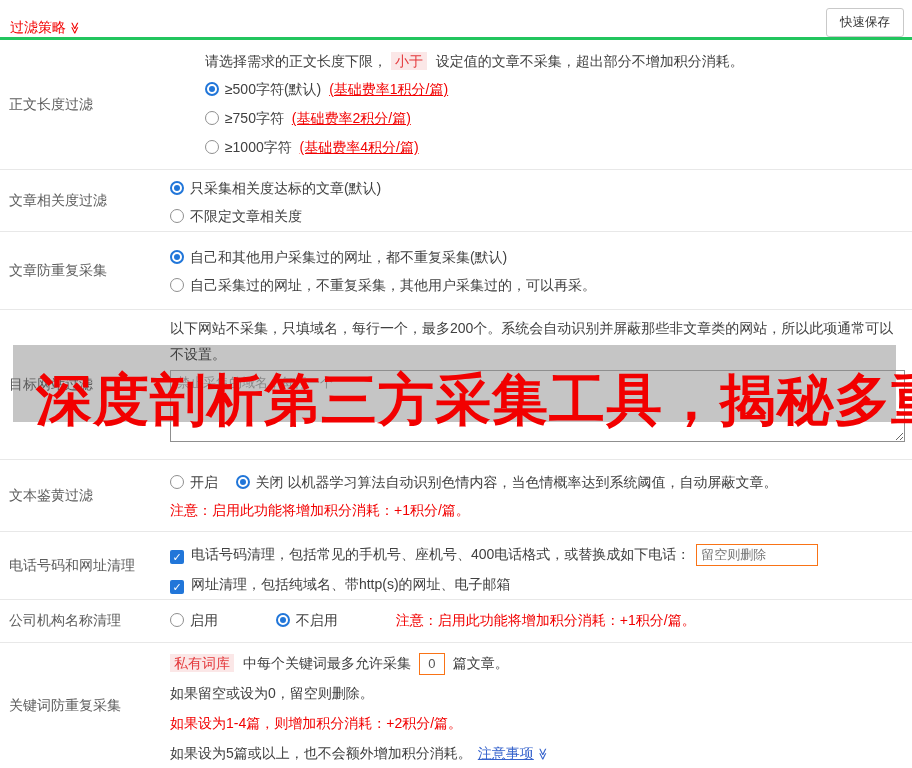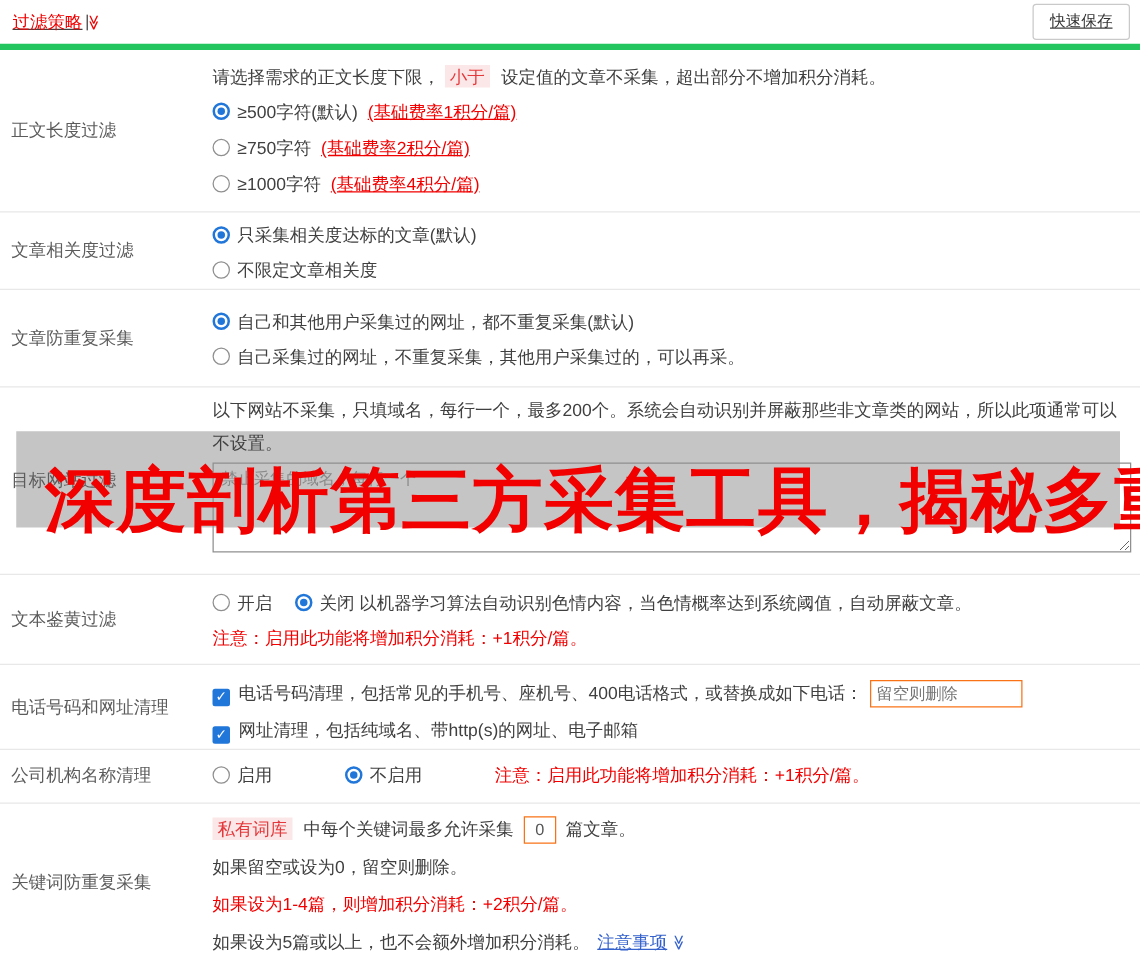--- a/index.html
+++ b/index.html
@@ -1,21 +1,21 @@
 <!DOCTYPE html>
 <html><head>
 <meta charset="utf-8">
 <style>
   * { margin:0; padding:0; box-sizing:border-box; }
   html,body { background:#fff; }
   body { font-family:"Liberation Sans","DejaVu Sans",sans-serif; font-size:14px; color:#404040; }
   .page { position:relative; width:912px; height:768px; background:#fff; overflow:hidden; }
 
   
-  .header { position:relative; z-index:2; height:40px; display:flex; align-items:center; justify-content:space-between; border-bottom:5px solid #22c55e; padding:0 8px 0 10px;text-decoration:underline; }
+  .header { position:relative; z-index:2; height:40px; display:flex; align-items:flex-end; justify-content:space-between; border-bottom:3px solid #22c55e; padding:0 8px 0 10px; }
   .title-wrap { display:flex; align-items:center; color:#f20000; font-size:14px; }
   .chev-down { display:inline-block; transform:rotate(90deg); font-size:12px; line-height:1; margin-left:3px; }
   .save-btn { font-family:inherit; font-size:12.5px; color:#333; background:#fff; border:1px solid #c9c9c9; border-radius:3px; padding:5px 13px; cursor:pointer; }
 
   
   .row { position:relative; z-index:1; display:flex; border-bottom:1px solid #e8e8e8; }
   .label-cell { width:170px; flex:0 0 170px; display:flex; align-items:center; padding-left:9px; color:#5c5c5c; }
   .content-cell { flex:1; padding-right:7px; }
   .line { line-height:28px; }
 
@@ -28,21 +28,21 @@
   .fee { color:#f20000; text-decoration:underline; margin-left:4px; }
   .note { color:#f20000; }
   .pill { background:#fbe7e7; color:#e4393c; padding:1px 4px; margin-right:5px; }
   .text-input { font-family:inherit; font-size:13px; color:#555; border:1px solid #f97316; height:22px; padding:0 4px; }
   .phone-input { width:122px; margin-left:2px; }
   .count-input { width:26px; text-align:center; margin:0 4px; }
   .blue-link { color:#3562cc; text-decoration:underline; cursor:pointer; margin-left:6px; }
   .blue-link .chev-down { text-decoration:none; }
 
   
-  .r1 { height:130px; } .r1 .content-cell { padding-top:7px; }
+  .r1 { height:130px; } .r1 .content-cell { padding-top:7px;margin-left:35px; }
   .r1 .opt-line { line-height:29px; }
   .r2 { height:62px; } .r2 .content-cell { padding-top:4px; }
   .r3 { height:78px; } .r3 .content-cell { padding-top:11px; }
   .r4 { height:150px; } .r4 .content-cell { padding-top:5px; }
   .r4 .line { line-height:26px; }
   .site-textarea { display:block; width:100%; height:72px; margin-top:3px; border:1px solid #8f8f8f; background:transparent; resize:both; font-family:Liberation Serif, serif; font-size:13px; color:#555; padding:3px 6px; }
   .site-textarea::placeholder { color:#8a8a8a; }
   .r5 { height:72px; } .r5 .content-cell { padding-top:8px; }
   .r5 .gap { display:inline-block; width:10px; }
   .r6 { height:68px; } .r6 .content-cell { padding-top:7px; }

